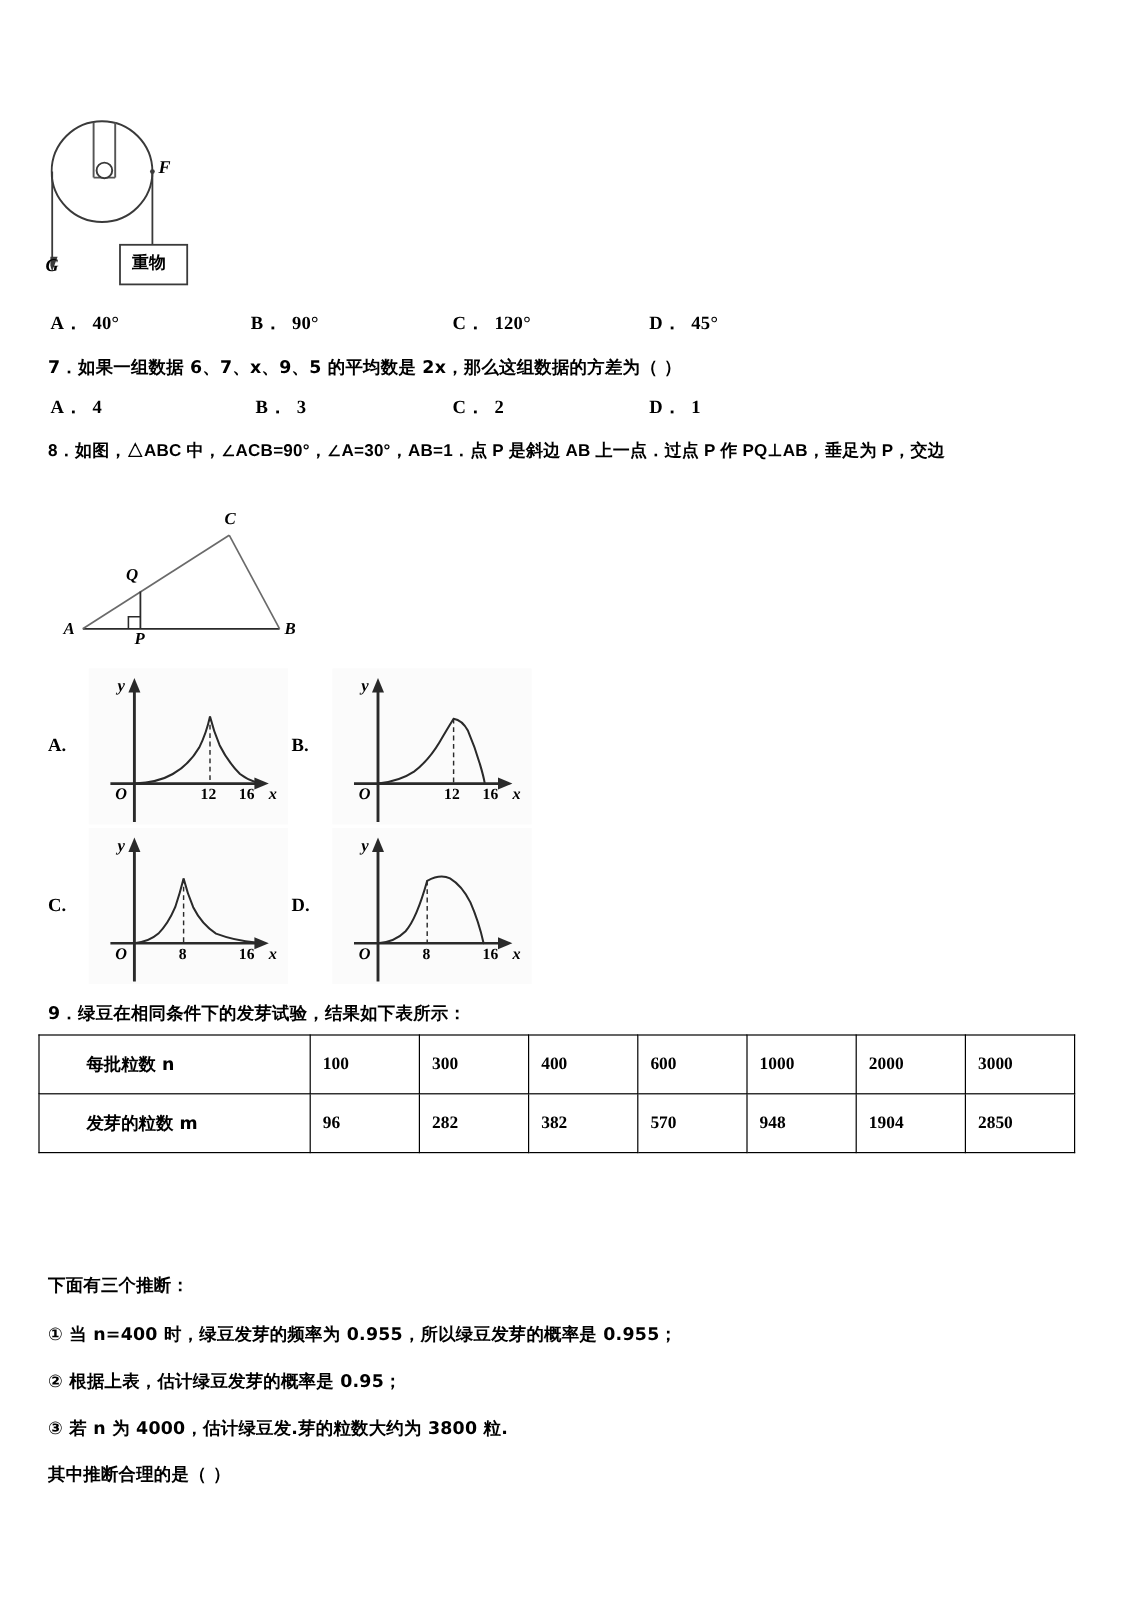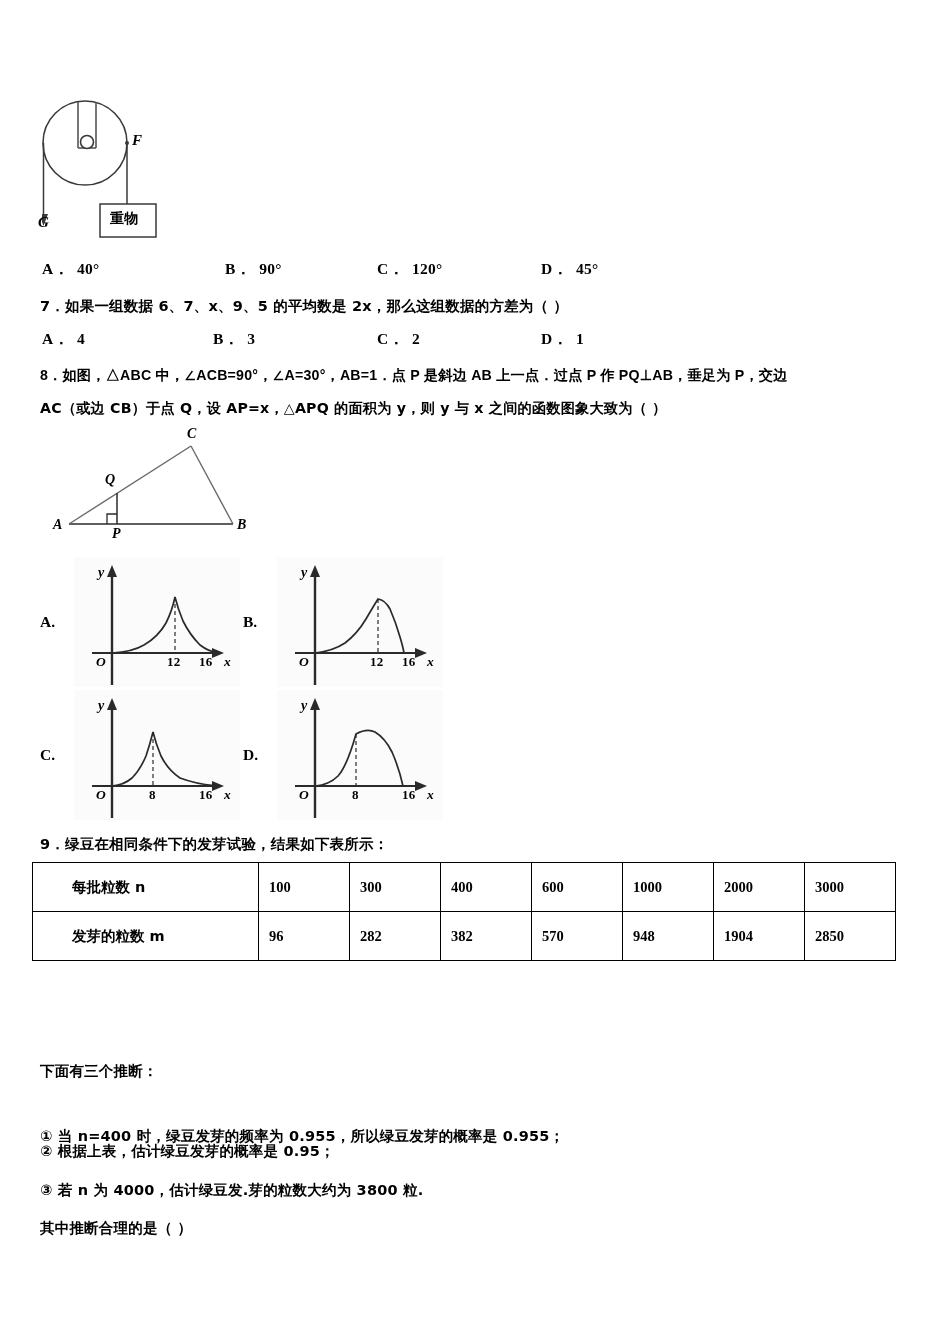--- a/index.html
+++ b/index.html
@@ -149,33 +149,32 @@
       <rect x="58" y="128" width="56" height="33" fill="#ffffff" stroke="#3a3a3a" stroke-width="1.5"></rect>
 
       <circle cx="85" cy="67" r="2" fill="#3a3a3a"></circle>
     </svg>
     <div class="txt ital" style="left:90px; top:56px; font-size:15px; font-style:italic;">F</div>
     <div class="txt ital" style="left:-4px; top:138px; font-size:15px; font-style:italic;">G</div>
     <div class="txt" style="left:68px; top:134px; font-size:14px; font-family:'DejaVu Sans',sans-serif;">重物</div>
   </div>
 
   <div class="txt opt-label" style="left:42px;  top:259px;"><span>A．</span><span style="display:inline-block;width:8px"></span><span>40°</span></div>
-  <div class="txt opt-label" style="left:225px; top:259px;"><span>B．</span><span style="display:inline-block;width:8px"></span><span>90°</span></div>
+  <div class="txt opt-label" style="left:209px; top:259px;"><span>B．</span><span style="display:inline-block;width:8px"></span><span>90°</span></div>
   <div class="txt opt-label" style="left:377px; top:259px;"><span>C．</span><span style="display:inline-block;width:8px"></span><span>120°</span></div>
   <div class="txt opt-label" style="left:541px; top:259px;"><span>D．</span><span style="display:inline-block;width:8px"></span><span>45°</span></div>
 
   <div class="txt q-line" style="left:40px; top:297px; font-family:'DejaVu Sans','Liberation Sans',sans-serif; font-size:14.5px;">7．如果一组数据 6、7、x、9、5 的平均数是 2x，那么这组数据的方差为（      ）</div>
 
   <div class="txt opt-label" style="left:42px;  top:329px;"><span>A．</span><span style="display:inline-block;width:8px"></span><span>4</span></div>
   <div class="txt opt-label" style="left:213px; top:329px;"><span>B．</span><span style="display:inline-block;width:8px"></span><span>3</span></div>
   <div class="txt opt-label" style="left:377px; top:329px;"><span>C．</span><span style="display:inline-block;width:8px"></span><span>2</span></div>
   <div class="txt opt-label" style="left:541px; top:329px;"><span>D．</span><span style="display:inline-block;width:8px"></span><span>1</span></div>
 
   <div class="txt q-line" style="left:40px; top:366px; font-family:Liberation Sans, sans-serif; font-size:14.2px;">8．如图，△ABC 中，∠ACB=90°，∠A=30°，AB=1．点 P 是斜边 AB 上一点．过点 P 作 PQ⊥AB，垂足为 P，交边</div>
-  <div class="txt q-line" style="left:40px; top:399px; font-family:'DejaVu Sans','Liberation Sans',sans-serif; font-size:14.2px;">AC（或边 CB）于点 Q，设 AP=x，△APQ 的面积为 y，则 y 与 x 之间的函数图象大致为（    ）</div>
 
   <div id="triangle-figure">
     <svg width="215" height="126" viewBox="0 0 215 126">
 
       <path d="M14,100 L178,100" fill="none" stroke="#2a2a2a" stroke-width="1.5"></path>
       <path d="M14,100 L136,22" fill="none" stroke="#6a6a6a" stroke-width="1.4"></path>
       <path d="M136,22 L178,100" fill="none" stroke="#6a6a6a" stroke-width="1.4"></path>
 
       <path d="M62,100 L62,69" fill="none" stroke="#2a2a2a" stroke-width="1.5"></path>
 
@@ -299,19 +298,19 @@
       <td>570</td>
       <td>948</td>
       <td>1904</td>
       <td>2850</td>
     </tr>
   </tbody>
     </table>
 
   <div class="txt q-line" style="left:40px; top:1062px; font-family:Liberation Sans, sans-serif; font-size:14.5px;">下面有三个推断：</div>
 
-  <div class="txt q-line" style="left:40px; top:1103px; font-family:'DejaVu Sans','Liberation Sans',sans-serif; font-size:14.5px;margin-top:24px;">① 当 n=400 时，绿豆发芽的频率为 0.955，所以绿豆发芽的概率是 0.955；</div>
+  <div class="txt q-line" style="left:40px; top:1103px; font-family:'DejaVu Sans','Liberation Sans',sans-serif; font-size:14.5px;">① 当 n=400 时，绿豆发芽的频率为 0.955，所以绿豆发芽的概率是 0.955；</div>
   <div class="txt q-line" style="left:40px; top:1142px; font-family:'DejaVu Sans','Liberation Sans',sans-serif; font-size:14.5px;">② 根据上表，估计绿豆发芽的概率是 0.95；</div>
   <div class="txt q-line" style="left:40px; top:1181px; font-family:'DejaVu Sans','Liberation Sans',sans-serif; font-size:14.5px;">③ 若 n 为 4000，估计绿豆发.芽的粒数大约为 3800 粒.</div>
 
   <div class="txt q-line" style="left:40px; top:1219px; font-family:'DejaVu Sans','Liberation Sans',sans-serif; font-size:14.5px;">其中推断合理的是（      ）</div>
 
 </div>
 
 </body></html>

